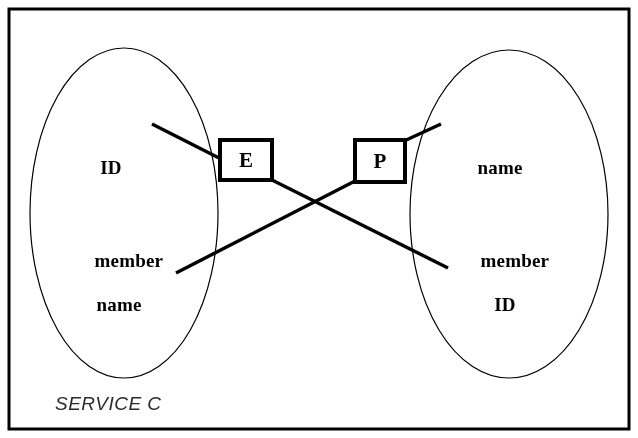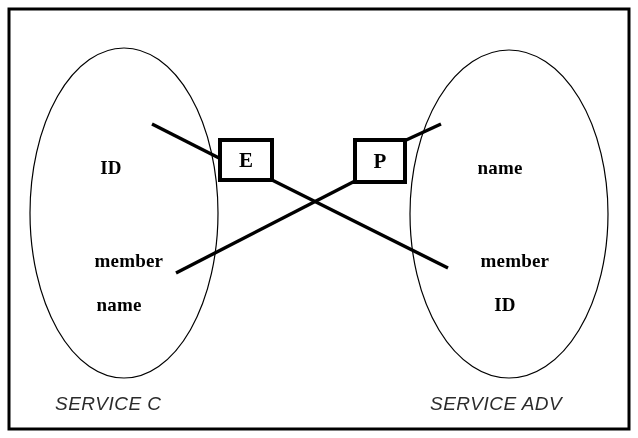--- a/index.html
+++ b/index.html
@@ -104,15 +104,14 @@
     <span class="attr-line2">name</span>
   </div>
 
   <div class="attr-label" style="left:450px; top:228px; width:110px;">
     <span>member</span>
     <span class="attr-line2">ID</span>
   </div>
 
   <div class="service-label" style="left:55px; top:393px;">SERVICE C</div>
 
-  <div class="service-label" style="left:430px; top:393px;">SERVICE ADV</div>
 
 </div>
 
 </body></html>

